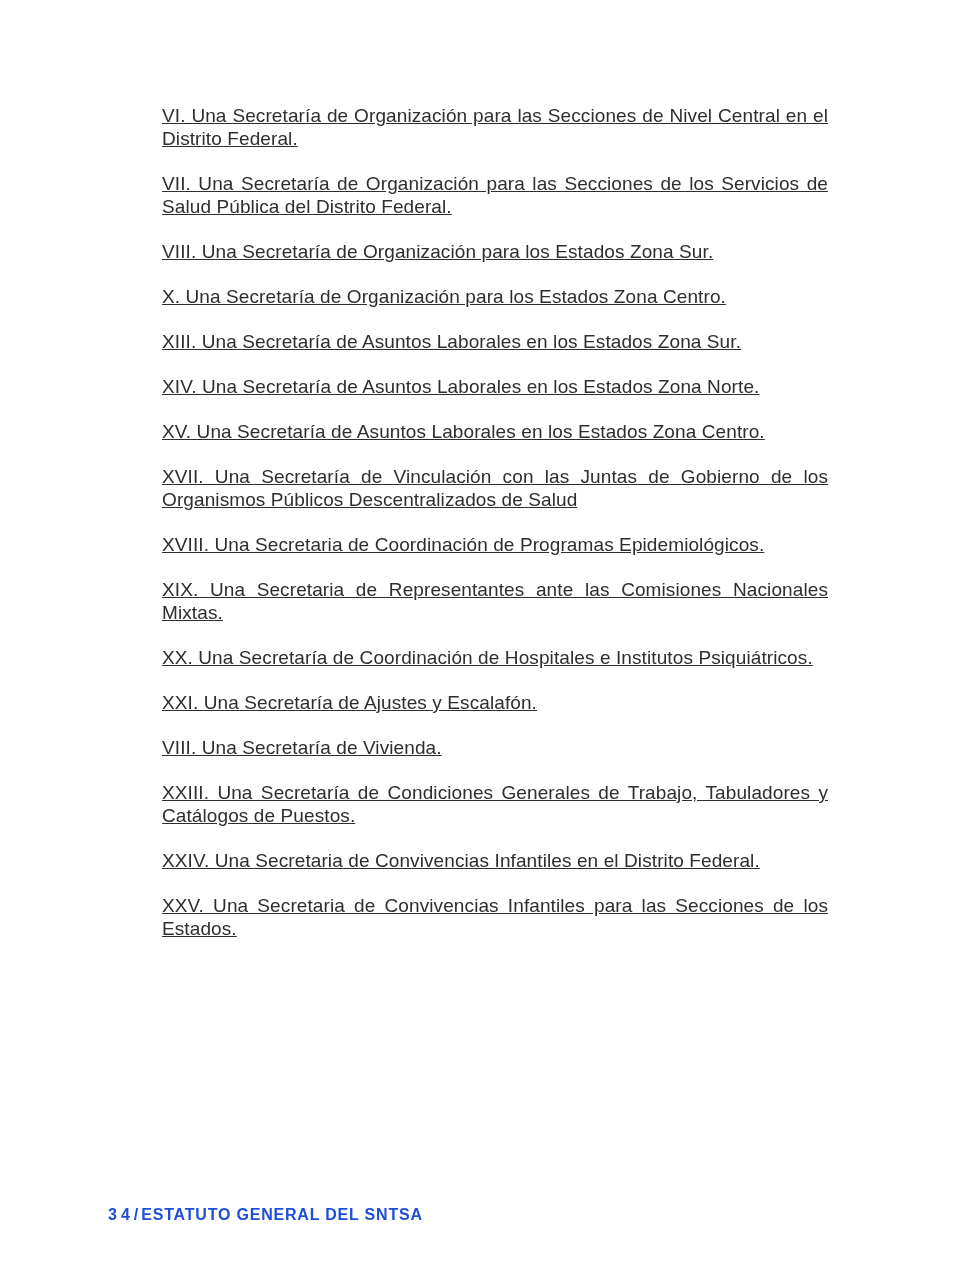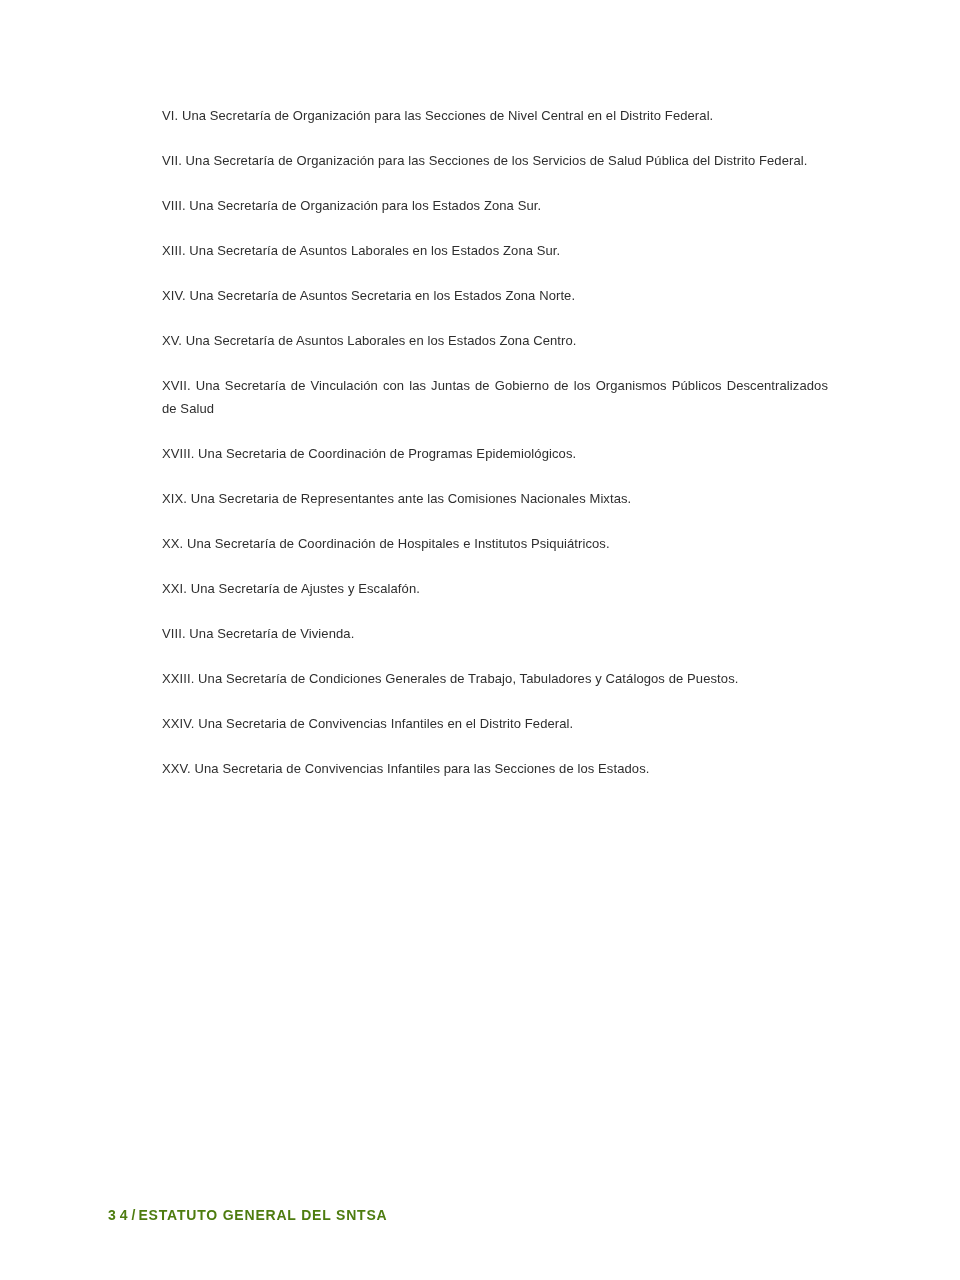--- a/index.html
+++ b/index.html
@@ -20,37 +20,38 @@
     background: #ffffff;
   }
   .content {
     position: absolute;
     left: 162px;
     top: 104px;
     width: 666px;
   }
   .content p {
     margin: 0 0 22px 0;
-    font-size: 13px;
+    font-size: 19px;
     line-height: 23px;
     font-weight: 400;
     color: #2e2e2e;
     text-align: justify;
     letter-spacing: 0.1px;
+    text-decoration: underline;
   }
   .content p:last-child {
     margin-bottom: 16px;
   }
   .footer {
     position: absolute;
     left: 108px;
     top: 1205px;
     white-space: nowrap;
-    color: #4d7c0f;
-    font-size: 14px;
+    color: #1d4ed8;
+    font-size: 16px;
     font-weight: 700;
     line-height: 20px;
   }
   .footer .page-num {
     letter-spacing: 4px;
   }
   .footer .sep {
     margin: 0 3px 0 0;
   }
   .footer .title {
@@ -59,22 +60,23 @@
 </style>
 </head>
 <body>
 
 <main class="page">
 
   <section class="content">
     <p>VI. Una Secretaría de Organización para las Secciones de Nivel Central en el Distrito Federal.</p>
     <p>VII. Una Secretaría de Organización para las Secciones de los Servicios de Salud Pública del Distrito Federal.</p>
     <p>VIII. Una Secretaría de Organización para los Estados Zona Sur.</p>
+    <p>X. Una Secretaría de Organización para los Estados Zona Centro.</p>
     <p>XIII. Una Secretaría de Asuntos Laborales en los Estados Zona Sur.</p>
-    <p>XIV. Una Secretaría de Asuntos Secretaria en los Estados Zona Norte.</p>
+    <p>XIV. Una Secretaría de Asuntos Laborales en los Estados Zona Norte.</p>
     <p>XV. Una Secretaría de Asuntos Laborales en los Estados Zona Centro.</p>
     <p>XVII. Una Secretaría de Vinculación con las Juntas de Gobierno de los Organismos Públicos Descentralizados de Salud</p>
     <p>XVIII. Una Secretaria de Coordinación de Programas Epidemiológicos.</p>
     <p>XIX. Una Secretaria de Representantes ante las Comisiones Nacionales Mixtas.</p>
     <p>XX. Una Secretaría de Coordinación de Hospitales e Institutos Psiquiátricos.</p>
     <p>XXI. Una Secretaría de Ajustes y Escalafón.</p>
     <p>VIII. Una Secretaría de Vivienda.</p>
     <p>XXIII. Una Secretaría de Condiciones Generales de Trabajo, Tabuladores y Catálogos de Puestos.</p>
     <p>XXIV. Una Secretaria de Convivencias Infantiles en el Distrito Federal.</p>
     <p>XXV. Una Secretaria de Convivencias Infantiles para las Secciones de los Estados.</p>

